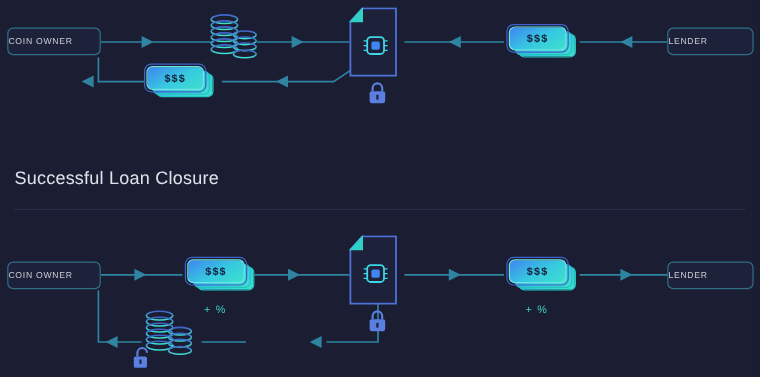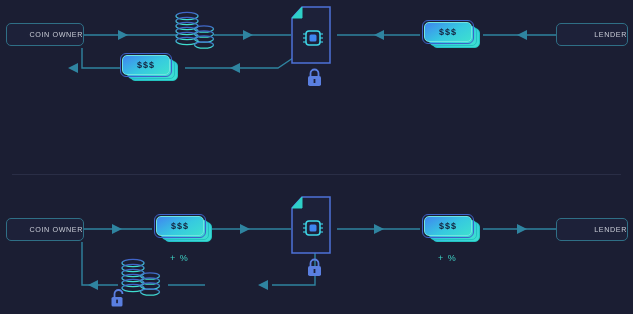--- a/index.html
+++ b/index.html
@@ -22,21 +22,21 @@
 
   
   .actor {
     position: absolute;
     box-sizing: border-box;
     border: 1.4px solid #2f6f86;
     border-radius: 5px;
     background: #1d2139;
     display: flex;
     align-items: center;
-    justify-content: flex-end;
+    justify-content: flex-start;
     letter-spacing: 0.6px;
     color: #c9ccd6;
     font-size: 7.2px;
   }
 
   
   .money {
     position: absolute;
     width: 56px;
     height: 26px;
@@ -214,20 +214,21 @@
     <div class="outline"></div>
     <div class="sheet s1">
       <span>$$$</span>
     </div>
   </div>
 
   <div class="actor" style="left:556px; top:23px; width:72px; height:23px;">
     <span>LENDER</span>
   </div>
 
+  <div class="section-title" style="left:12px; top:140px;">Successful Loan Closure</div>
   <div class="divider" style="left:12px; top:174px; width:609px;"></div>
 
   <div class="actor" style="left:6px; top:218px; width:78px; height:23px;">
     <span>COIN OWNER</span>
   </div>
 
   <div class="money" style="left:156px; top:216px;">
     <div class="sheet s3"></div>
     <div class="sheet s2"></div>
     <div class="outline"></div>

